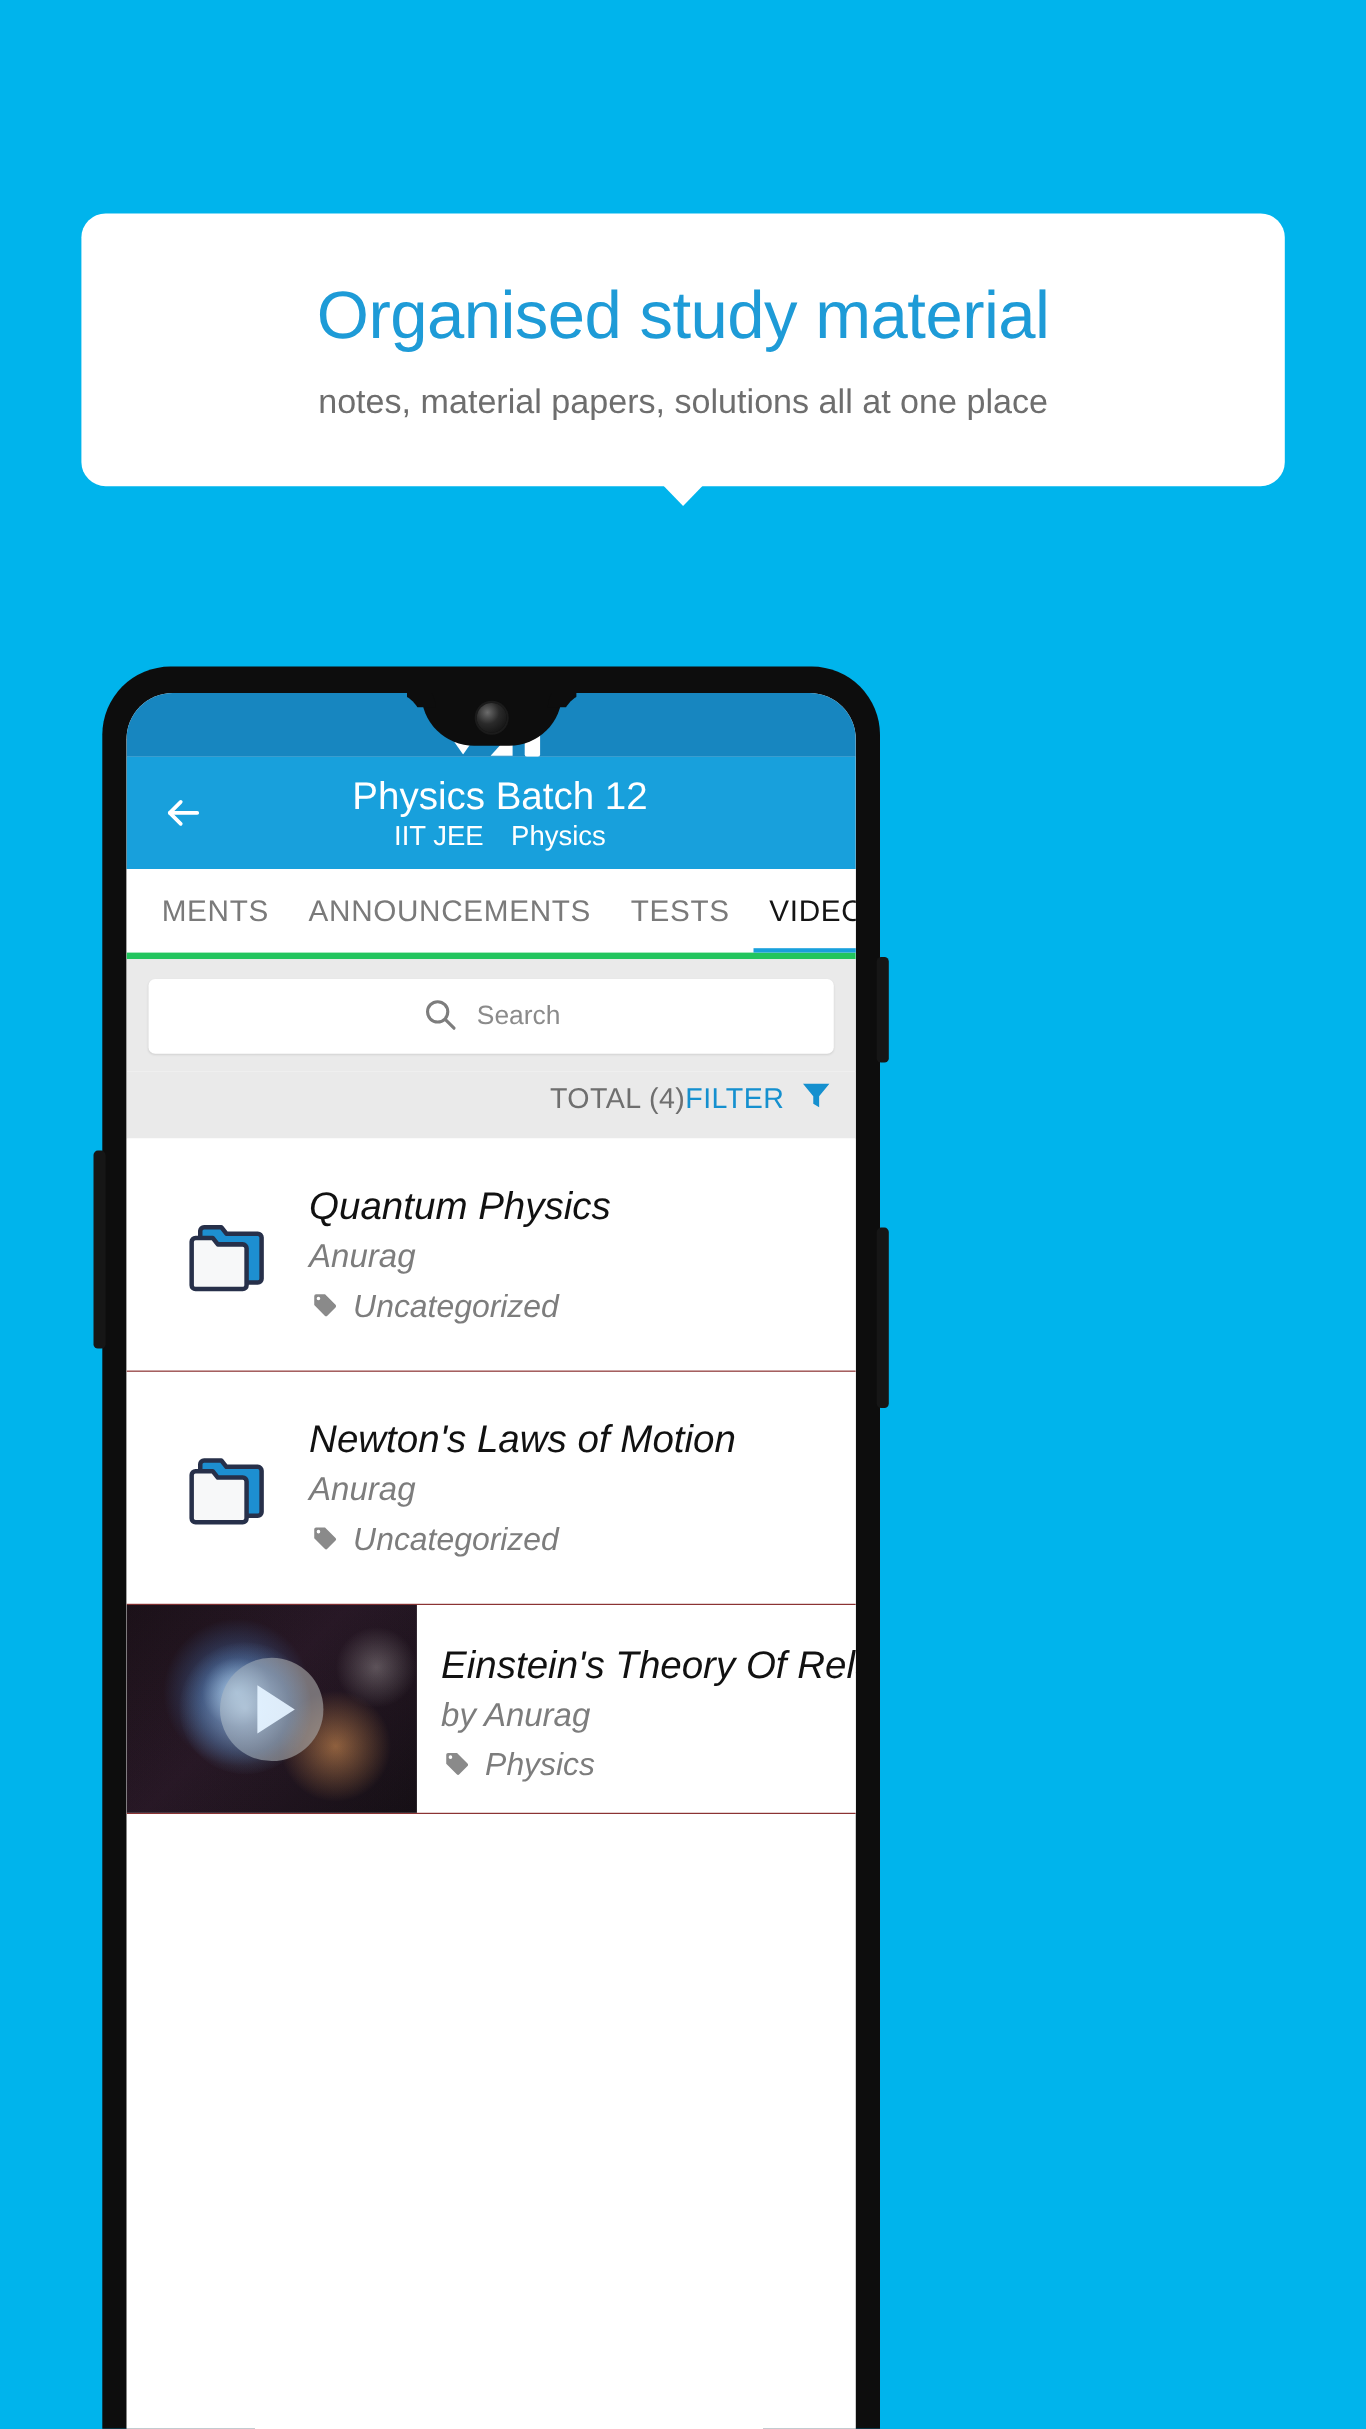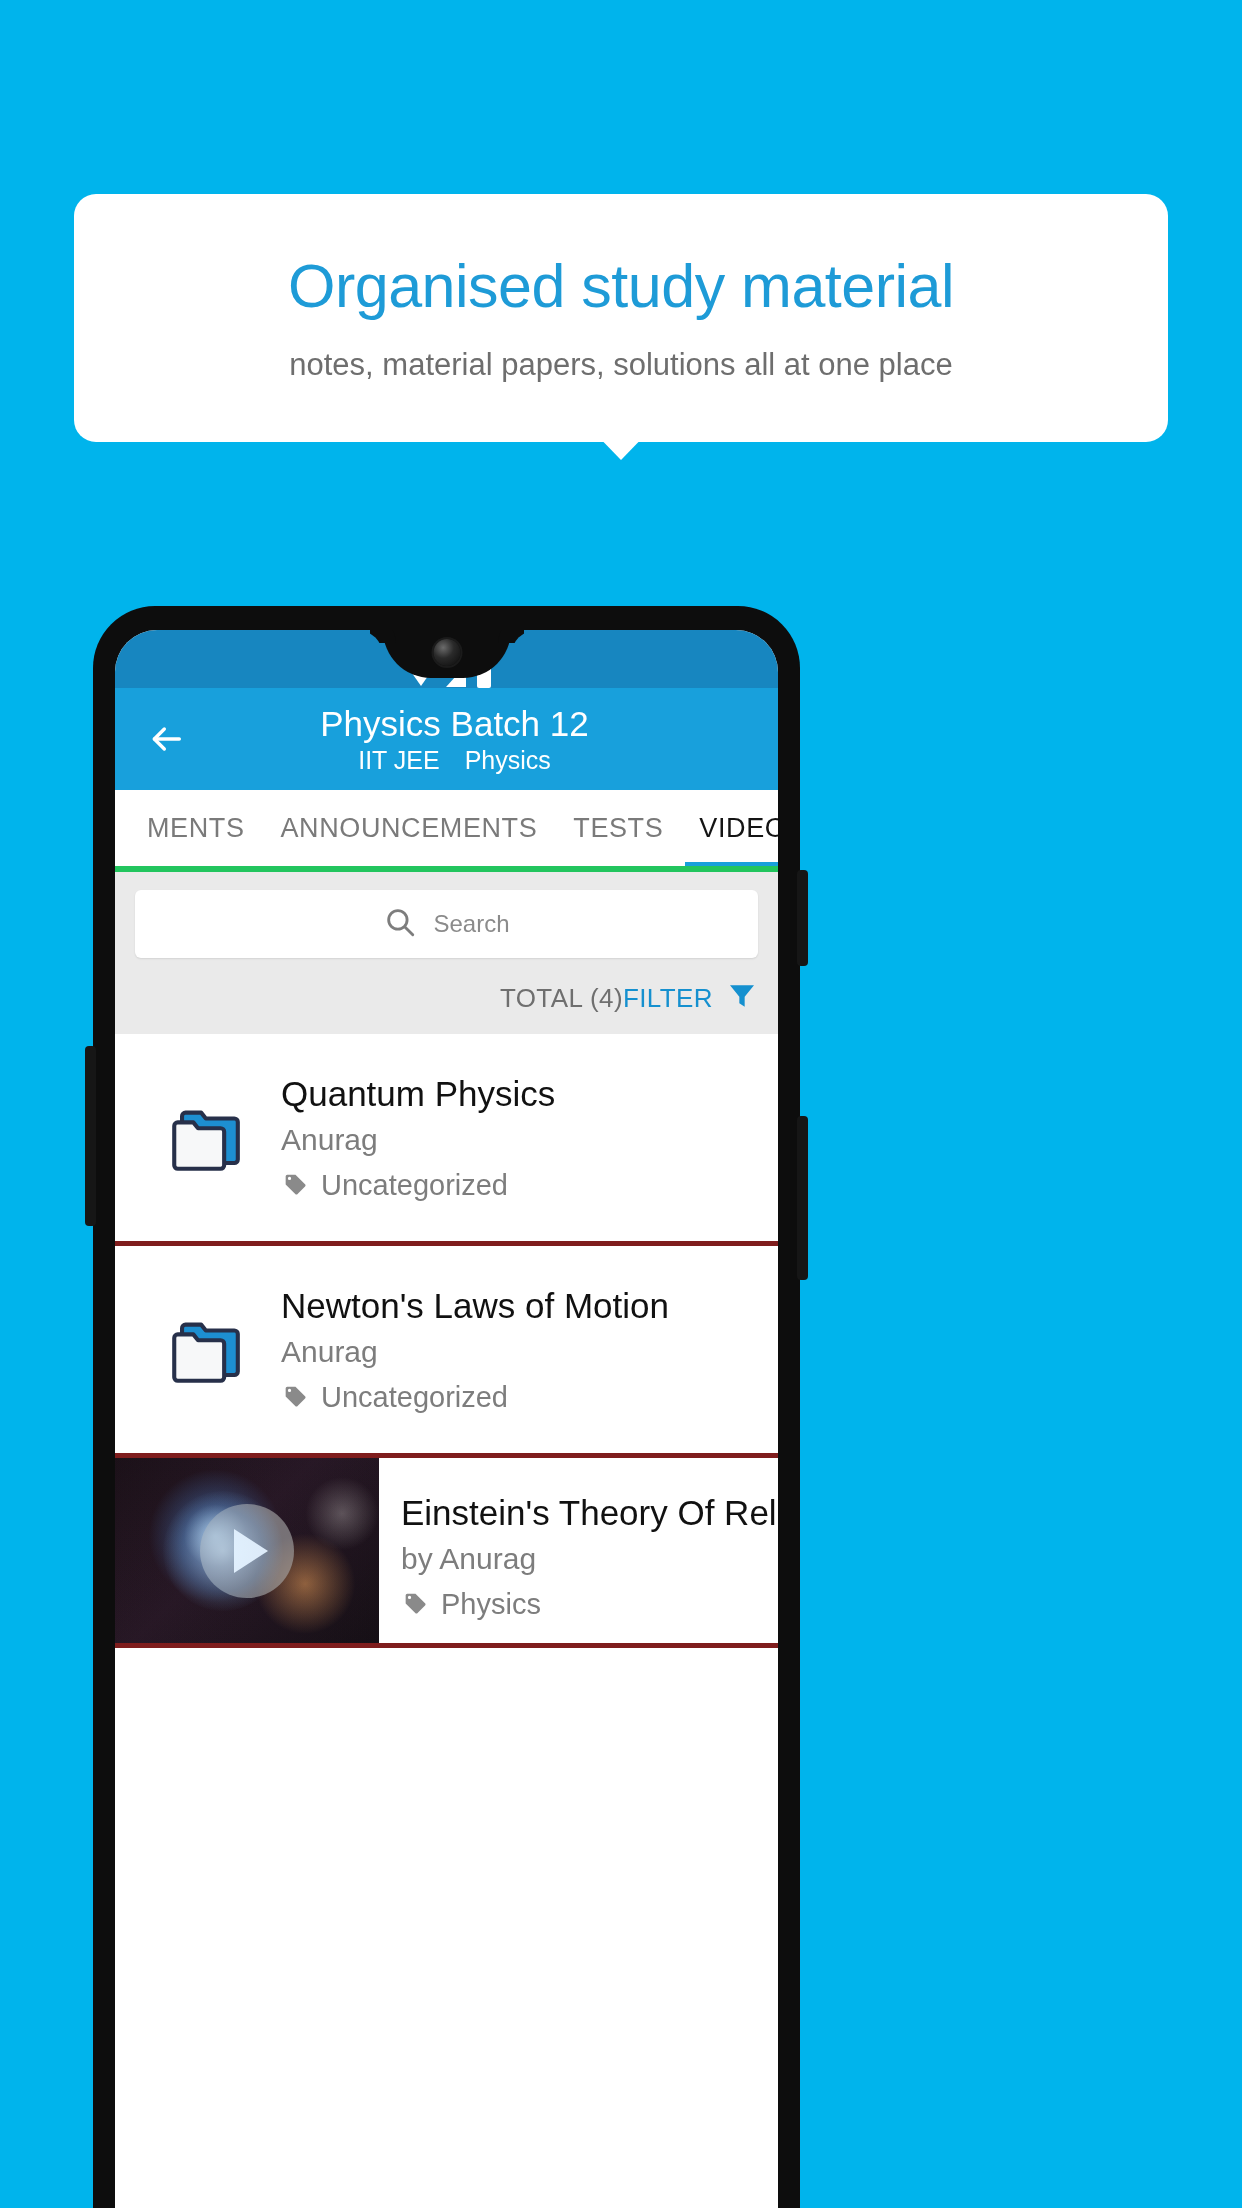--- a/index.html
+++ b/index.html
@@ -241,23 +241,24 @@
   }
   .total-label { color: #6f6f6f; font-size: 26px; letter-spacing: 0.4px; }
   .filter-grp { display: flex; align-items: center; gap: 13px; }
   .filter-label { color: #1590cf; font-size: 26px; letter-spacing: 0.4px; }
 
   
   .list { background: #ffffff; }
   .row {
     display: flex;
     align-items: center;
-    border-bottom: 5px solid #7f1d1d;
+    border-bottom: 1px solid #7f1d1d;
     min-height: 212px;
     padding: 0 18px;
+    font-style: italic;
   }
   .row-icon {
     width: 148px;
     flex: 0 0 148px;
     display: flex;
     align-items: center;
     justify-content: center;
   }
   .row-body { flex: 1 1 auto; padding-right: 10px; }
   .row-title {

